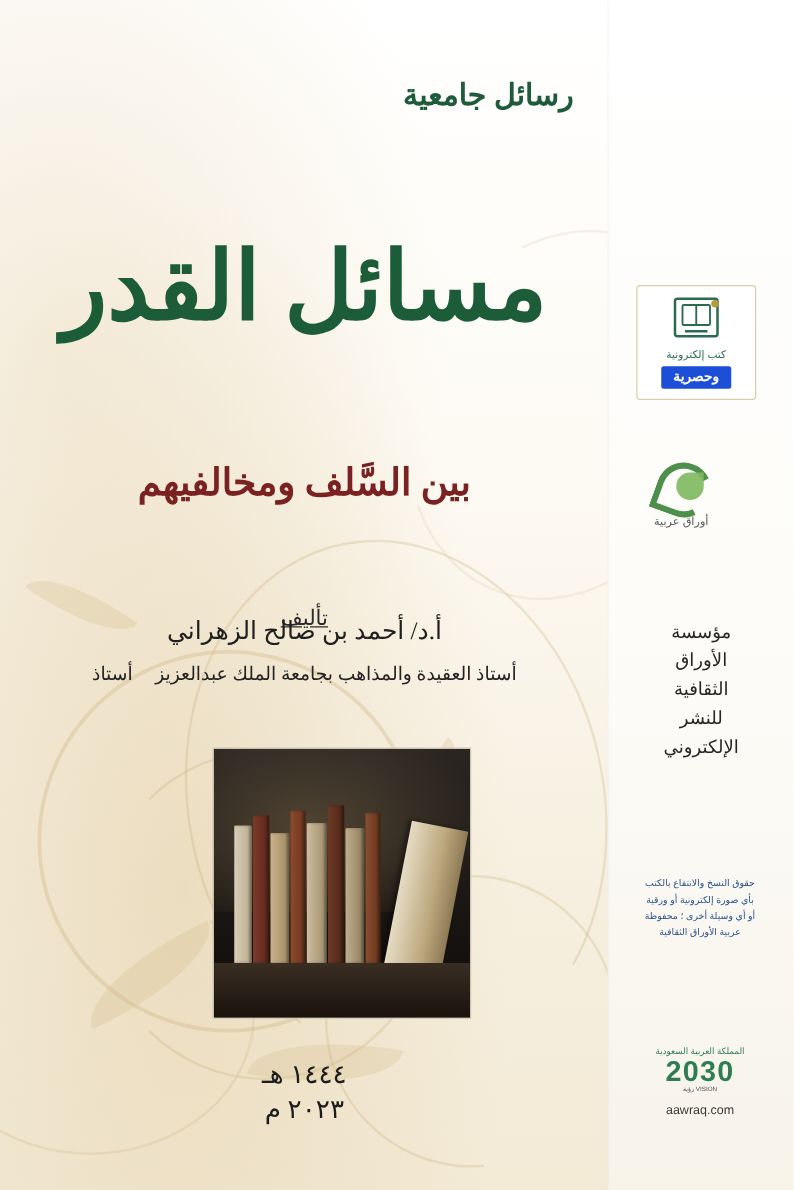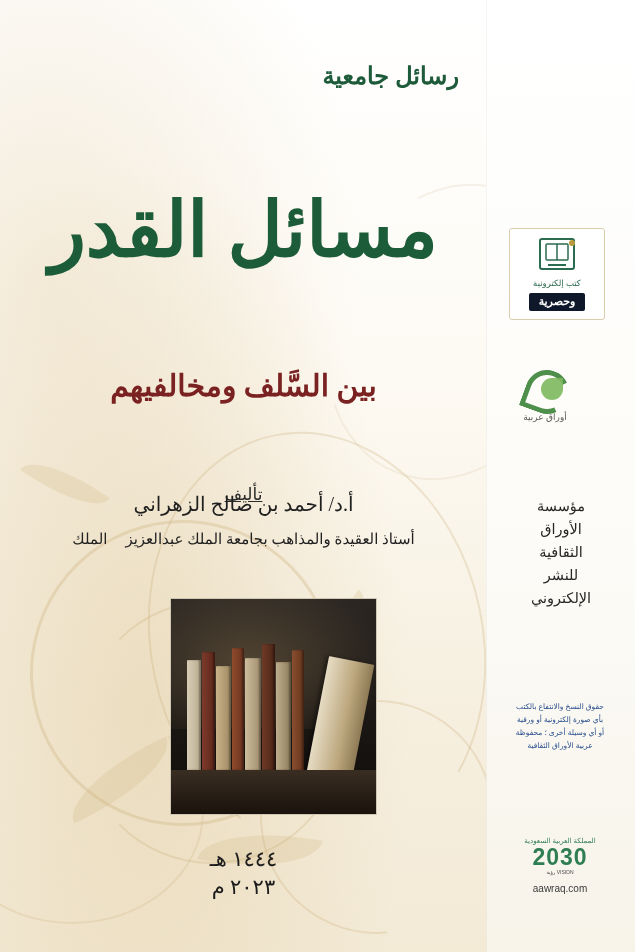--- a/index.html
+++ b/index.html
@@ -86,21 +86,21 @@
   .ebook-badge .label-e {
     font-size: 8.5px;
     color: #2b6b4f;
     letter-spacing: 0;
     line-height: 11px;
     font-family: "Liberation Sans", sans-serif;
   }
   .ebook-badge .excl {
     display: inline-block;
     margin-top: 4px;
-    background: #0f172a;
+    background: #1d4ed8;
     color: #ffffff;
     font-size: 11px;
     padding: 2px 10px 3px 10px;
     border-radius: 2px;
     font-family: "Liberation Sans", sans-serif;
     font-weight: bold;
   }
 
   .awraq-logo {
     position: absolute;
@@ -384,21 +384,21 @@
 
   <div class="series-label">رسائل جامعية</div>
 
   <div class="main-title">مسائل القدر</div>
 
   <div class="subtitle">بين السَّلف ومخالفيهم</div>
 
   <div class="byline-label">تأليف</div>
   <div class="author">أ.د/ أحمد بن صالح الزهراني</div>
   <div class="affiliation">
-    <span>أستاذ العقيدة والمذاهب بجامعة الملك عبدالعزيز</span><span class="city">الملك</span>
+    <span>أستاذ العقيدة والمذاهب بجامعة الملك عبدالعزيز</span><span class="city">أستاذ</span>
   </div>
 
   <div class="photo">
     <div class="glow"></div>
     <div class="bk b1"></div>
     <div class="bk b2"></div>
     <div class="bk b3"></div>
     <div class="bk b4"></div>
     <div class="bk b5"></div>
     <div class="bk b6"></div>

